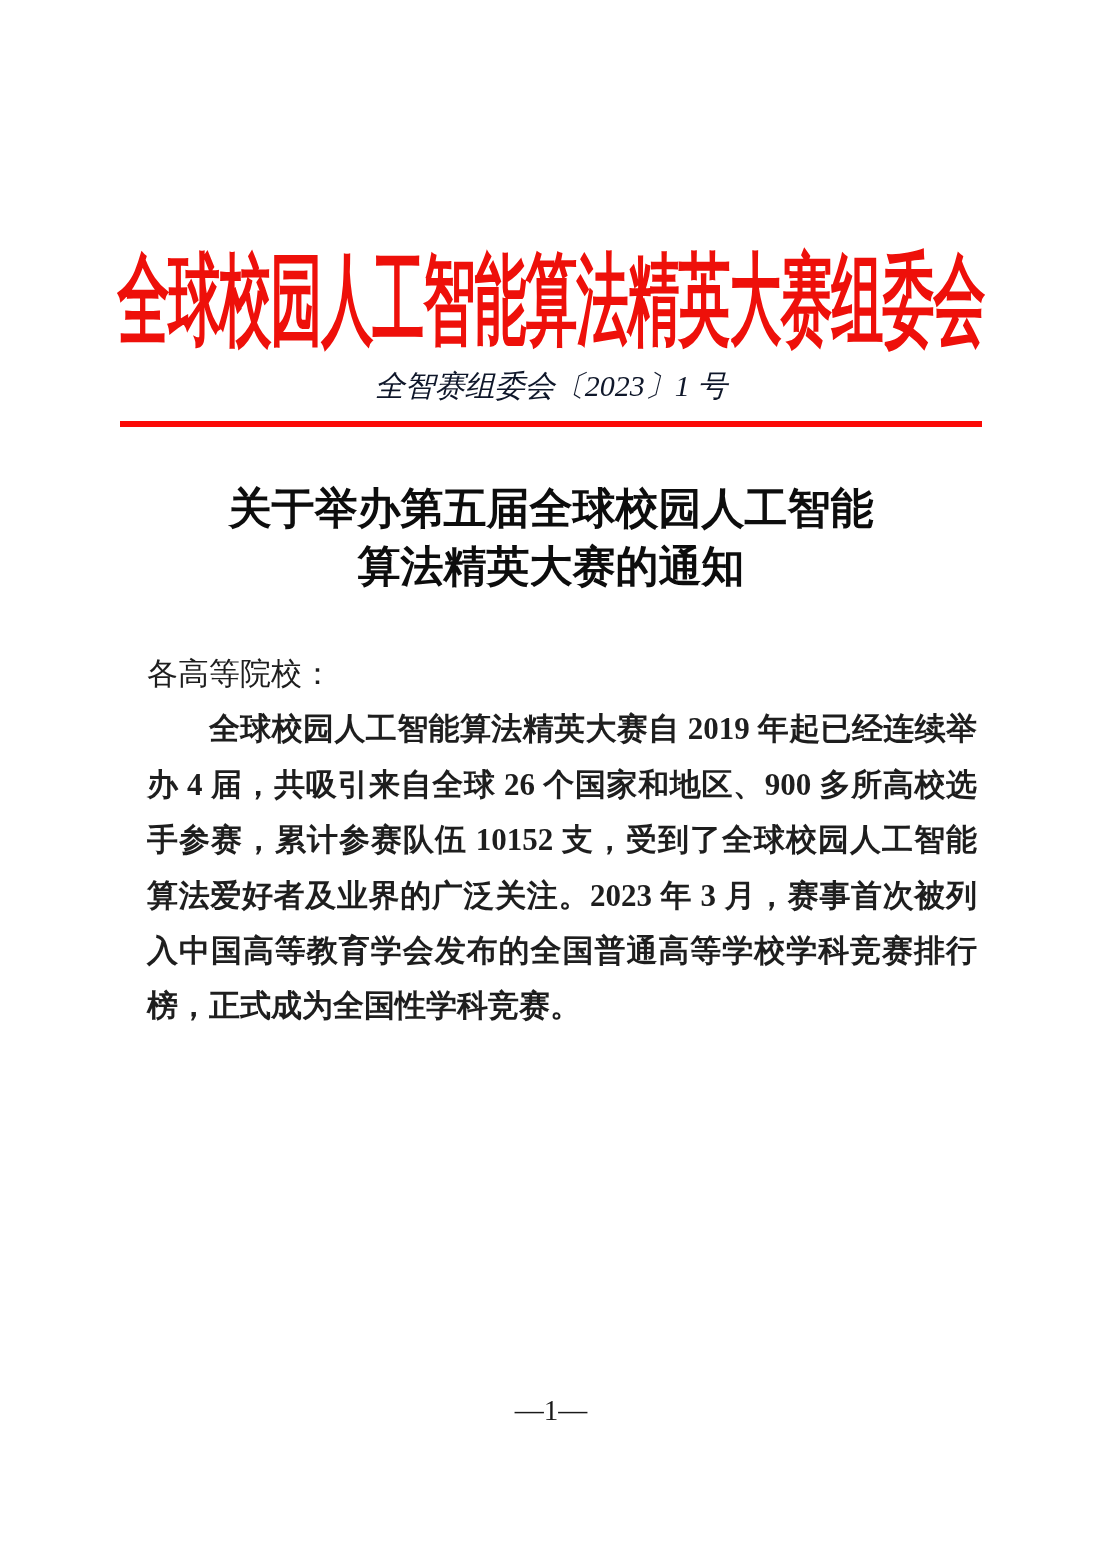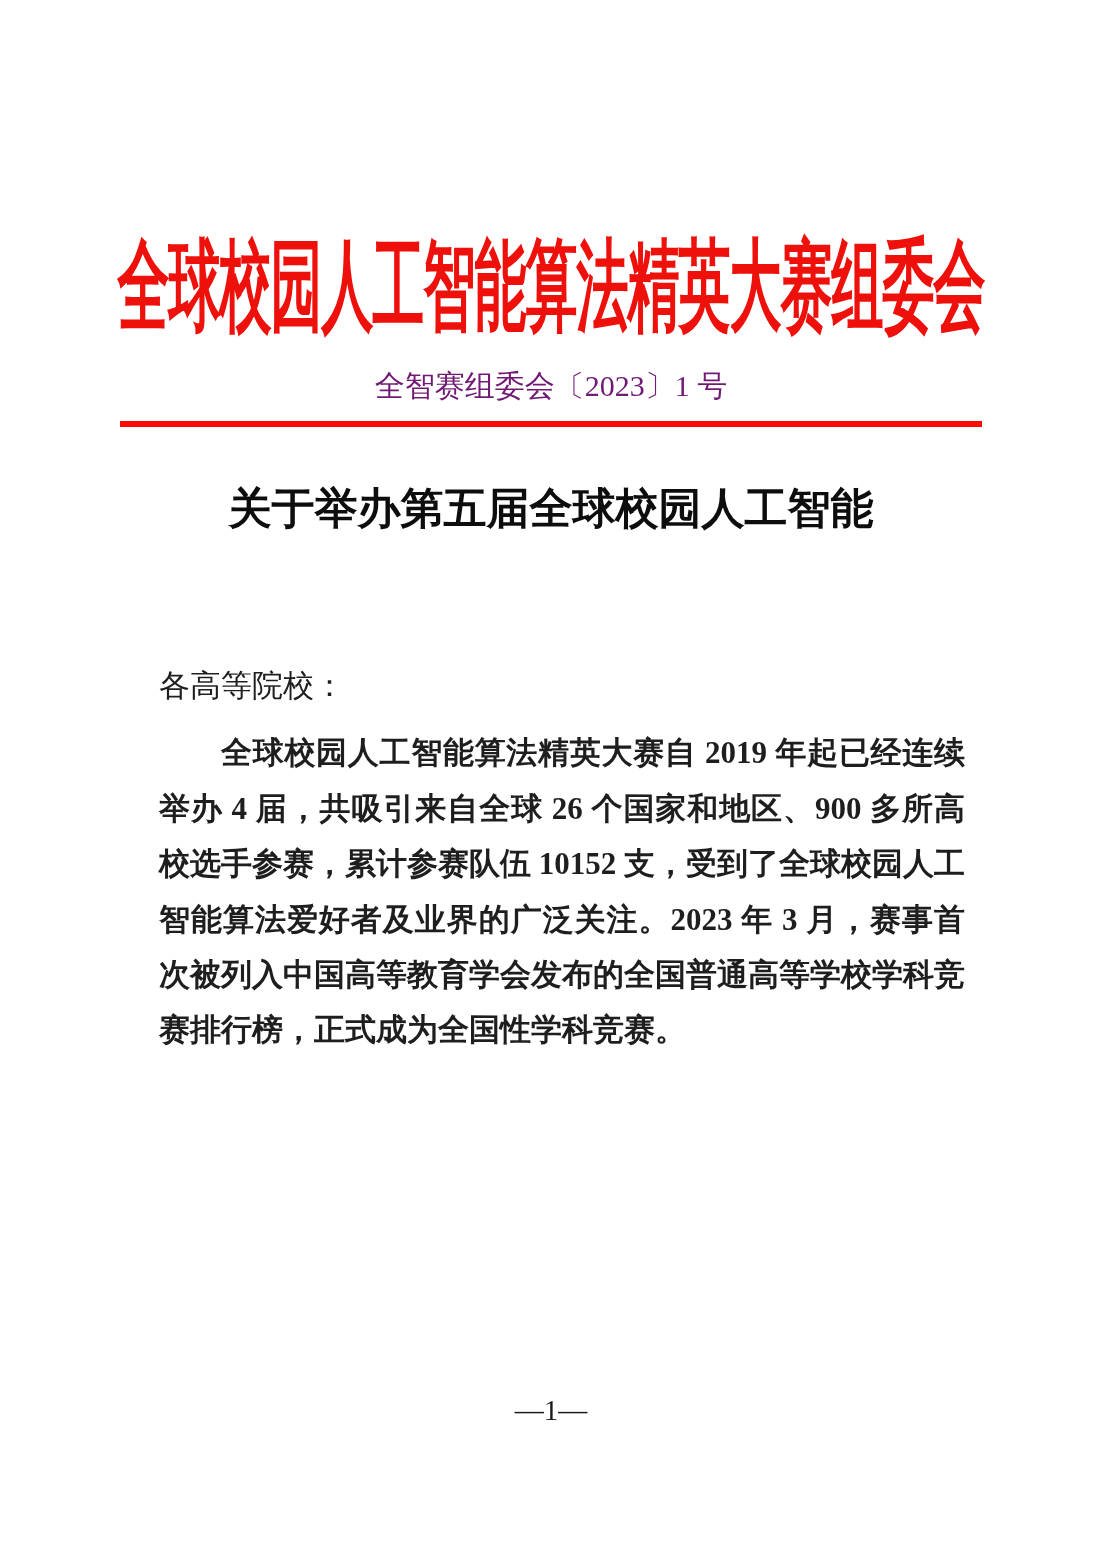--- a/index.html
+++ b/index.html
@@ -24,21 +24,21 @@
     overflow: hidden;
   }
   
   .org-title {
     position: absolute;
     top: 238px;
     left: 0;
     width: 100%;
     height: 98px;
     display: flex;
-    align-items: center;
+    align-items: flex-end;
     justify-content: center;
   }
   .org-title span {
     display: inline-block;
     color: var(--header-red);
     font-size: 52px;
     font-weight: bold;
     letter-spacing: -1px;
     white-space: nowrap;
     transform: scaleY(1.92);
@@ -46,21 +46,22 @@
   }
   
   .doc-number {
     position: absolute;
     top: 368px;
     left: 0;
     width: 100%;
     text-align: center;
     font-size: 30px;
     line-height: 36px;
-    color: #701a75;
+    color: #0f172a;
+    font-style: italic;
   }
   
   .red-rule {
     position: absolute;
     top: 421px;
     left: 120px;
     width: 862px;
     height: 6px;
     background: var(--rule-red);
   }
@@ -81,21 +82,21 @@
     position: absolute;
     top: 646px;
     left: 147px;
     width: 830px;
     font-size: 31px;
     line-height: 55.4px;
     text-align: justify;
     color: var(--ink);
   }
   .body-text p {
-    margin: 12px;
+    margin: 0;
     padding: 0;
   }
   .body-text p.para {
     text-indent: 2em;
     font-weight: bold;
   }
   
   .page-number {
     position: absolute;
     top: 1394px;
@@ -114,20 +115,21 @@
   <div class="org-title">
     <span>全球校园人工智能算法精英大赛组委会</span>
   </div>
 
   <div class="doc-number">全智赛组委会〔2023〕1 号</div>
 
   <div class="red-rule"></div>
 
   <div class="doc-title">
     <div>关于举办第五届全球校园人工智能</div>
+    <div>算法精英大赛的通知</div>
   </div>
 
   <div class="body-text">
     <p class="salutation">各高等院校：</p>
     <p class="para">全球校园人工智能算法精英大赛自 2019 年起已经连续举办 4 届，共吸引来自全球 26 个国家和地区、900 多所高校选手参赛，累计参赛队伍 10152 支，受到了全球校园人工智能算法爱好者及业界的广泛关注。2023 年 3 月，赛事首次被列入中国高等教育学会发布的全国普通高等学校学科竞赛排行榜，正式成为全国性学科竞赛。</p>
   </div>
 
   <div class="page-number">—1—</div>
 
 </div>

